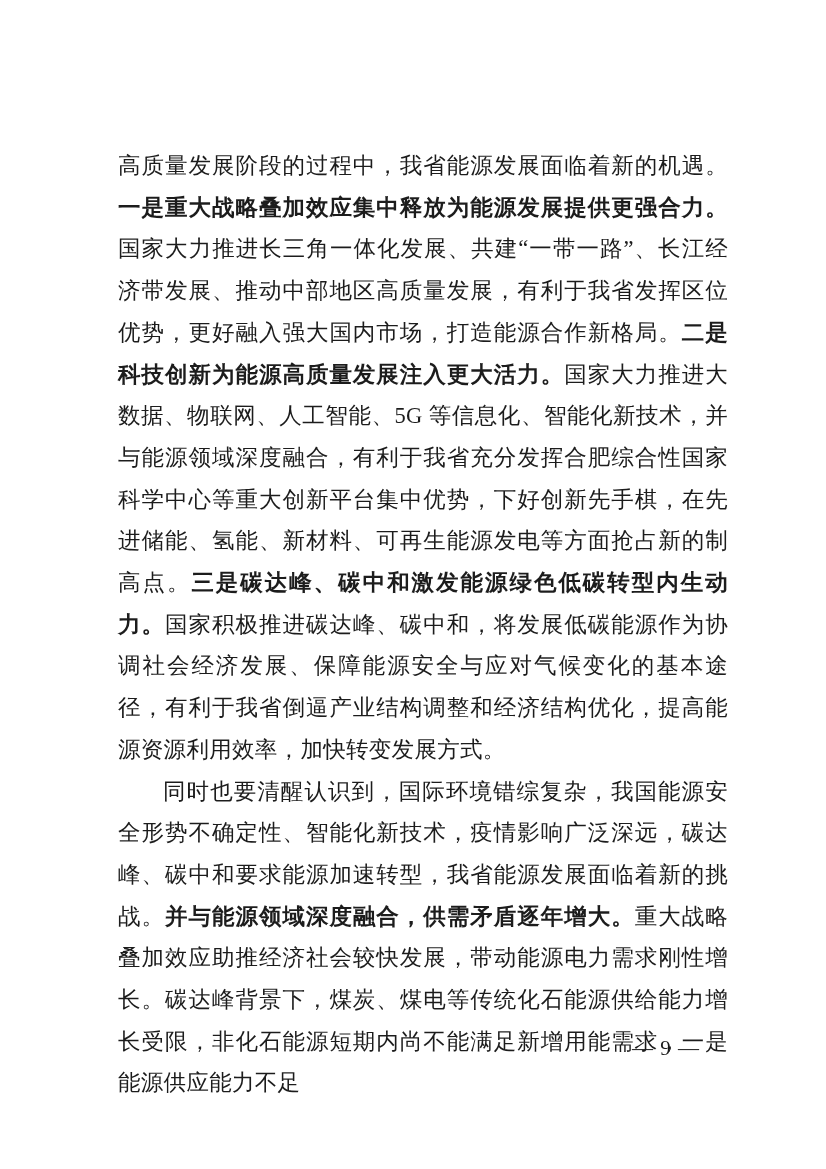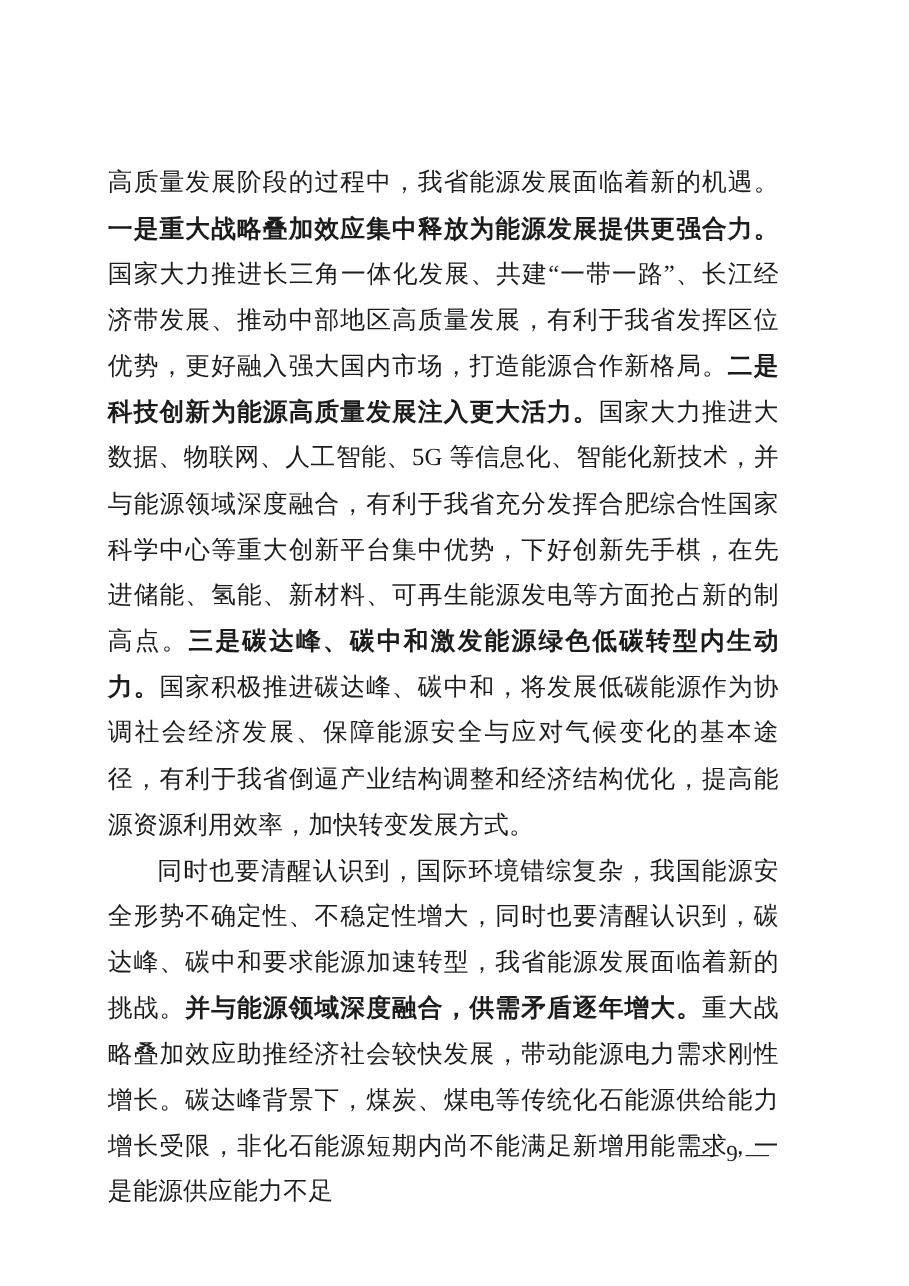--- a/index.html
+++ b/index.html
@@ -12,21 +12,21 @@
     width: 826px;
     height: 1169px;
     background: #ffffff;
     overflow: hidden;
     font-family: "Liberation Serif", "DejaVu Serif", serif;
     color: #1c1c1c;
   }
   .doc-body {
     position: absolute;
     top: 145px;
-    left: 98px;
+    left: 118px;
     width: 610px;
   }
   .para {
     margin: 0;
     padding: 0;
     font-size: 22.5px;
     line-height: 41.7px;
     text-align: justify;
     text-justify: inter-ideograph;
     letter-spacing: 0.3px;
@@ -48,16 +48,16 @@
     letter-spacing: 1px;
     color: #1c1c1c;
   }
 </style>
 </head>
 <body>
 
 <div class="page">
   <main class="doc-body" id="doc-body">
       <p class="para"><span class="seg">高质量发展阶段的过程中，我省能源发展面临着新的机遇。</span><span class="seg bold">一是重大战略叠加效应集中释放为能源发展提供更强合力。</span><span class="seg">国家大力推进长三角一体化发展、共建“一带一路”、长江经济带发展、推动中部地区高质量发展，有利于我省发挥区位优势，更好融入强大国内市场，打造能源合作新格局。</span><span class="seg bold">二是科技创新为能源高质量发展注入更大活力。</span><span class="seg">国家大力推进大数据、物联网、人工智能、5G 等信息化、智能化新技术，并与能源领域深度融合，有利于我省充分发挥合肥综合性国家科学中心等重大创新平台集中优势，下好创新先手棋，在先进储能、氢能、新材料、可再生能源发电等方面抢占新的制高点。</span><span class="seg bold">三是碳达峰、碳中和激发能源绿色低碳转型内生动力。</span><span class="seg">国家积极推进碳达峰、碳中和，将发展低碳能源作为协调社会经济发展、保障能源安全与应对气候变化的基本途径，有利于我省倒逼产业结构调整和经济结构优化，提高能源资源利用效率，加快转变发展方式。</span></p>
-      <p class="para indent"><span class="seg">同时也要清醒认识到，国际环境错综复杂，我国能源安全形势不确定性、不稳定性增大，同时也要清醒认识到，碳达峰、碳中和要求能源加速转型，我省能源发展面临着新的挑战。</span><span class="seg bold">并与能源领域深度融合，供需矛盾逐年增大。</span><span class="seg">重大战略叠加效应助推经济社会较快发展，带动能源电力需求刚性增长。碳达峰背景下，煤炭、煤电等传统化石能源供给能力增长受限，非化石能源短期内尚不能满足新增用能需求，一是能源供应能力不足</span></p>
+      <p class="para indent"><span class="seg">同时也要清醒认识到，国际环境错综复杂，我国能源安全形势不确定性、智能化新技术，疫情影响广泛深远，碳达峰、碳中和要求能源加速转型，我省能源发展面临着新的挑战。</span><span class="seg bold">并与能源领域深度融合，供需矛盾逐年增大。</span><span class="seg">重大战略叠加效应助推经济社会较快发展，带动能源电力需求刚性增长。碳达峰背景下，煤炭、煤电等传统化石能源供给能力增长受限，非化石能源短期内尚不能满足新增用能需求，一是能源供应能力不足</span></p>
     </main>
   <div class="footer">— 9 —</div>
 </div>
 
 </body></html>

